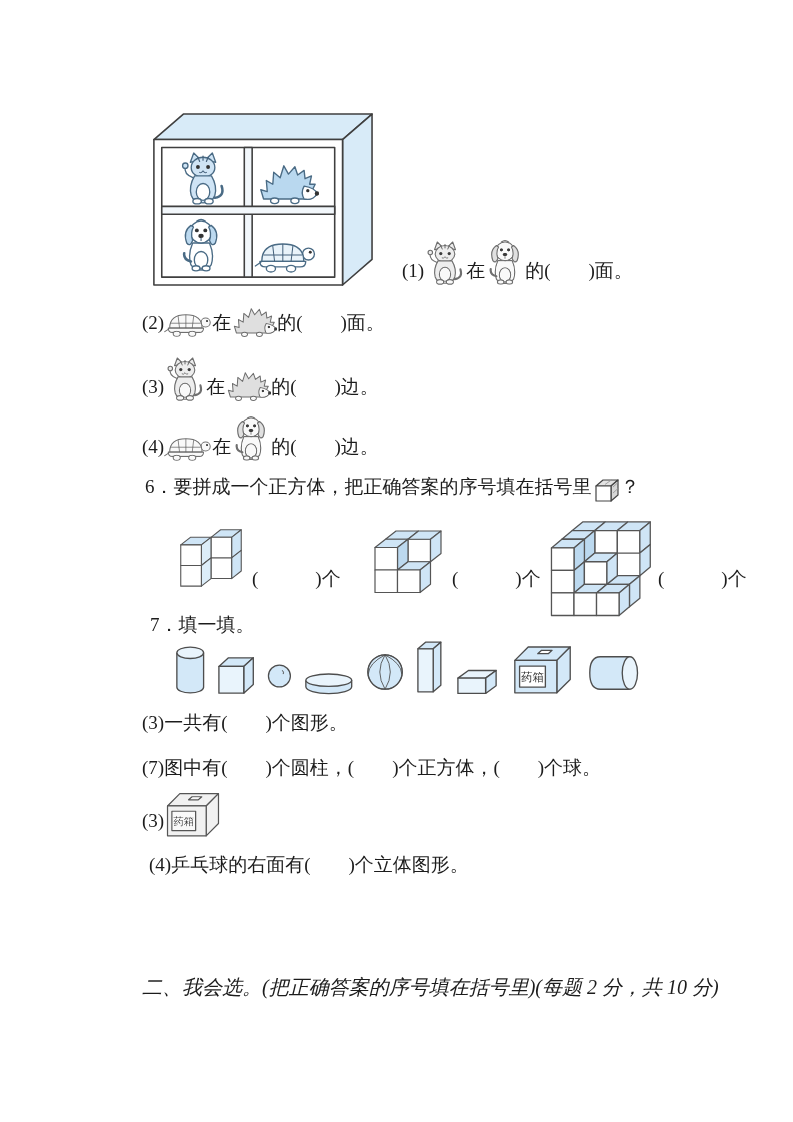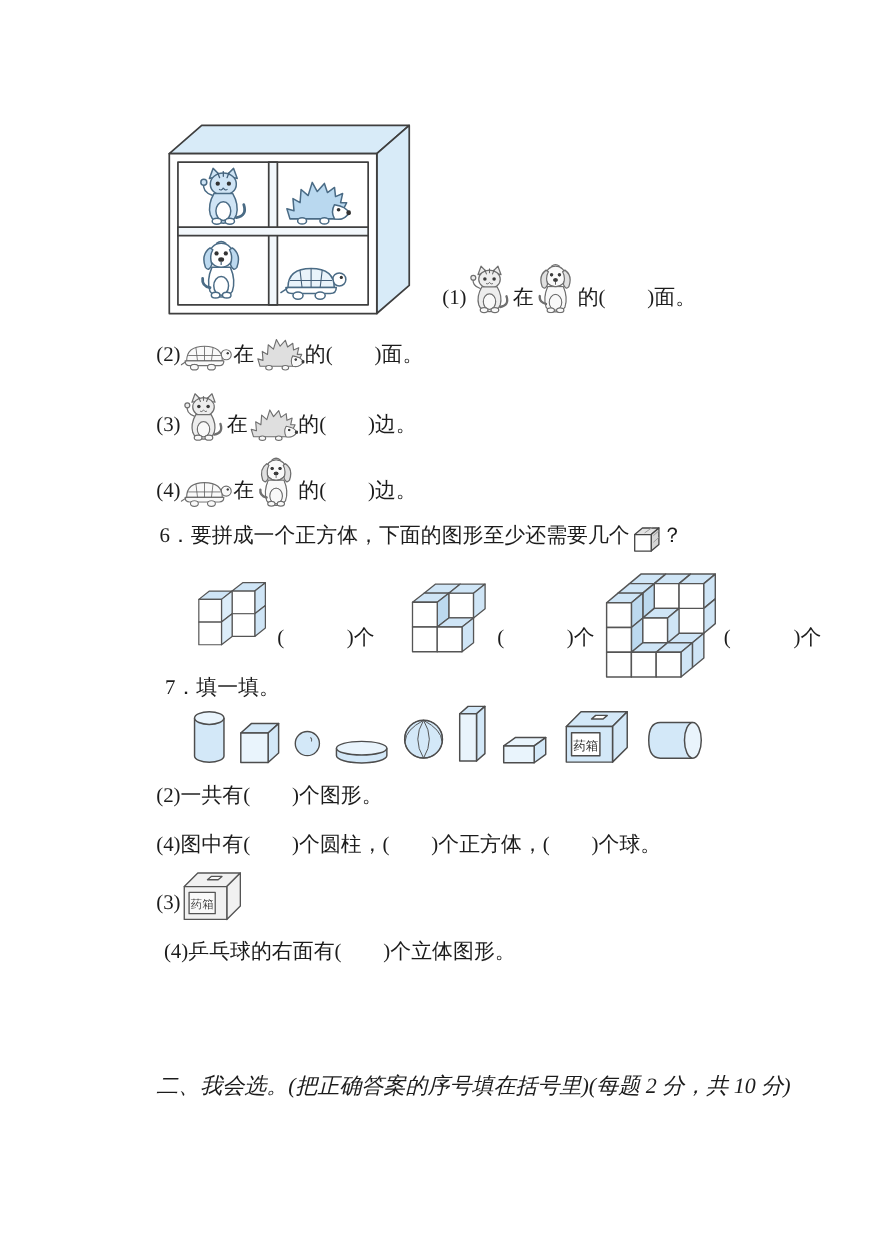--- a/index.html
+++ b/index.html
@@ -164,21 +164,21 @@
     </svg>
   <span class="t">在</span>
   <svg class="ink" width="40" height="48" viewBox="0 0 56 64">
       <use href="#sym-dog"></use>
     </svg>
   <span class="t">的(　　)边。</span>
 </div>
 
 <div class="abs qline" style="left:145px;top:474px;">
   <span>6．</span>
-  <span>要拼成一个正方体，下面的图形至少还需要几个</span>
+  <span>要拼成一个正方体，把正确答案的序号填在括号里</span>
   <svg width="27" height="25" viewBox="0 0 27 25" style="margin:0 1px -6px 1px">
     <g stroke="#444" stroke-width="1.2" stroke-linejoin="round">
       <polygon points="3,8 10,2 25,2 18,8" fill="#e3e3e3"></polygon>
       <polygon points="18,8 25,2 25,17 18,23" fill="#d6d6d6"></polygon>
       <rect x="3" y="8" width="15" height="15" fill="#ffffff"></rect>
       <path d="M12,6.5 L19,1.5 M20,9 L25,4.5 M20,15 L25,10.5" stroke="#9a9a9a" stroke-width="0.9" fill="none"></path>
     </g>
   </svg>
   <span>？</span>
 </div>
@@ -306,25 +306,25 @@
       <use href="#sym-medbox"></use>
     </svg>
 
   <svg width="62" height="40" viewBox="0 0 62 40" style="margin-bottom:3px">
     <path d="M16,3 q-11,0 -11,17 q0,17 11,17 h30 v-34 Z" fill="#d3e8f8" stroke="#4d4d4d" stroke-width="1.4"></path>
     <ellipse cx="47" cy="20" rx="8" ry="17" fill="#e9f4fc" stroke="#4d4d4d" stroke-width="1.4"></ellipse>
   </svg>
 </div>
 
 <div class="abs qline" style="left:142px;top:710px;">
-  <span>(2)一共有(　　)个图形。</span>
+  <span>(3)一共有(　　)个图形。</span>
 </div>
 
 <div class="abs qline" style="left:142px;top:755px;">
-  <span>(4)图中有(　　)个圆柱，(　　)个正方体，(　　)个球。</span>
+  <span>(7)图中有(　　)个圆柱，(　　)个正方体，(　　)个球。</span>
 </div>
 
 <div class="abs trow" style="left:142px;top:788px;">
   <span class="t">(3)</span>
   <svg class="ink" width="58" height="50" viewBox="0 0 66 56" style="margin:0 4px -2px 0">
       <use href="#sym-medbox"></use>
     </svg>
 </div>
 
 <div class="abs qline" style="left:149px;top:852px;">

